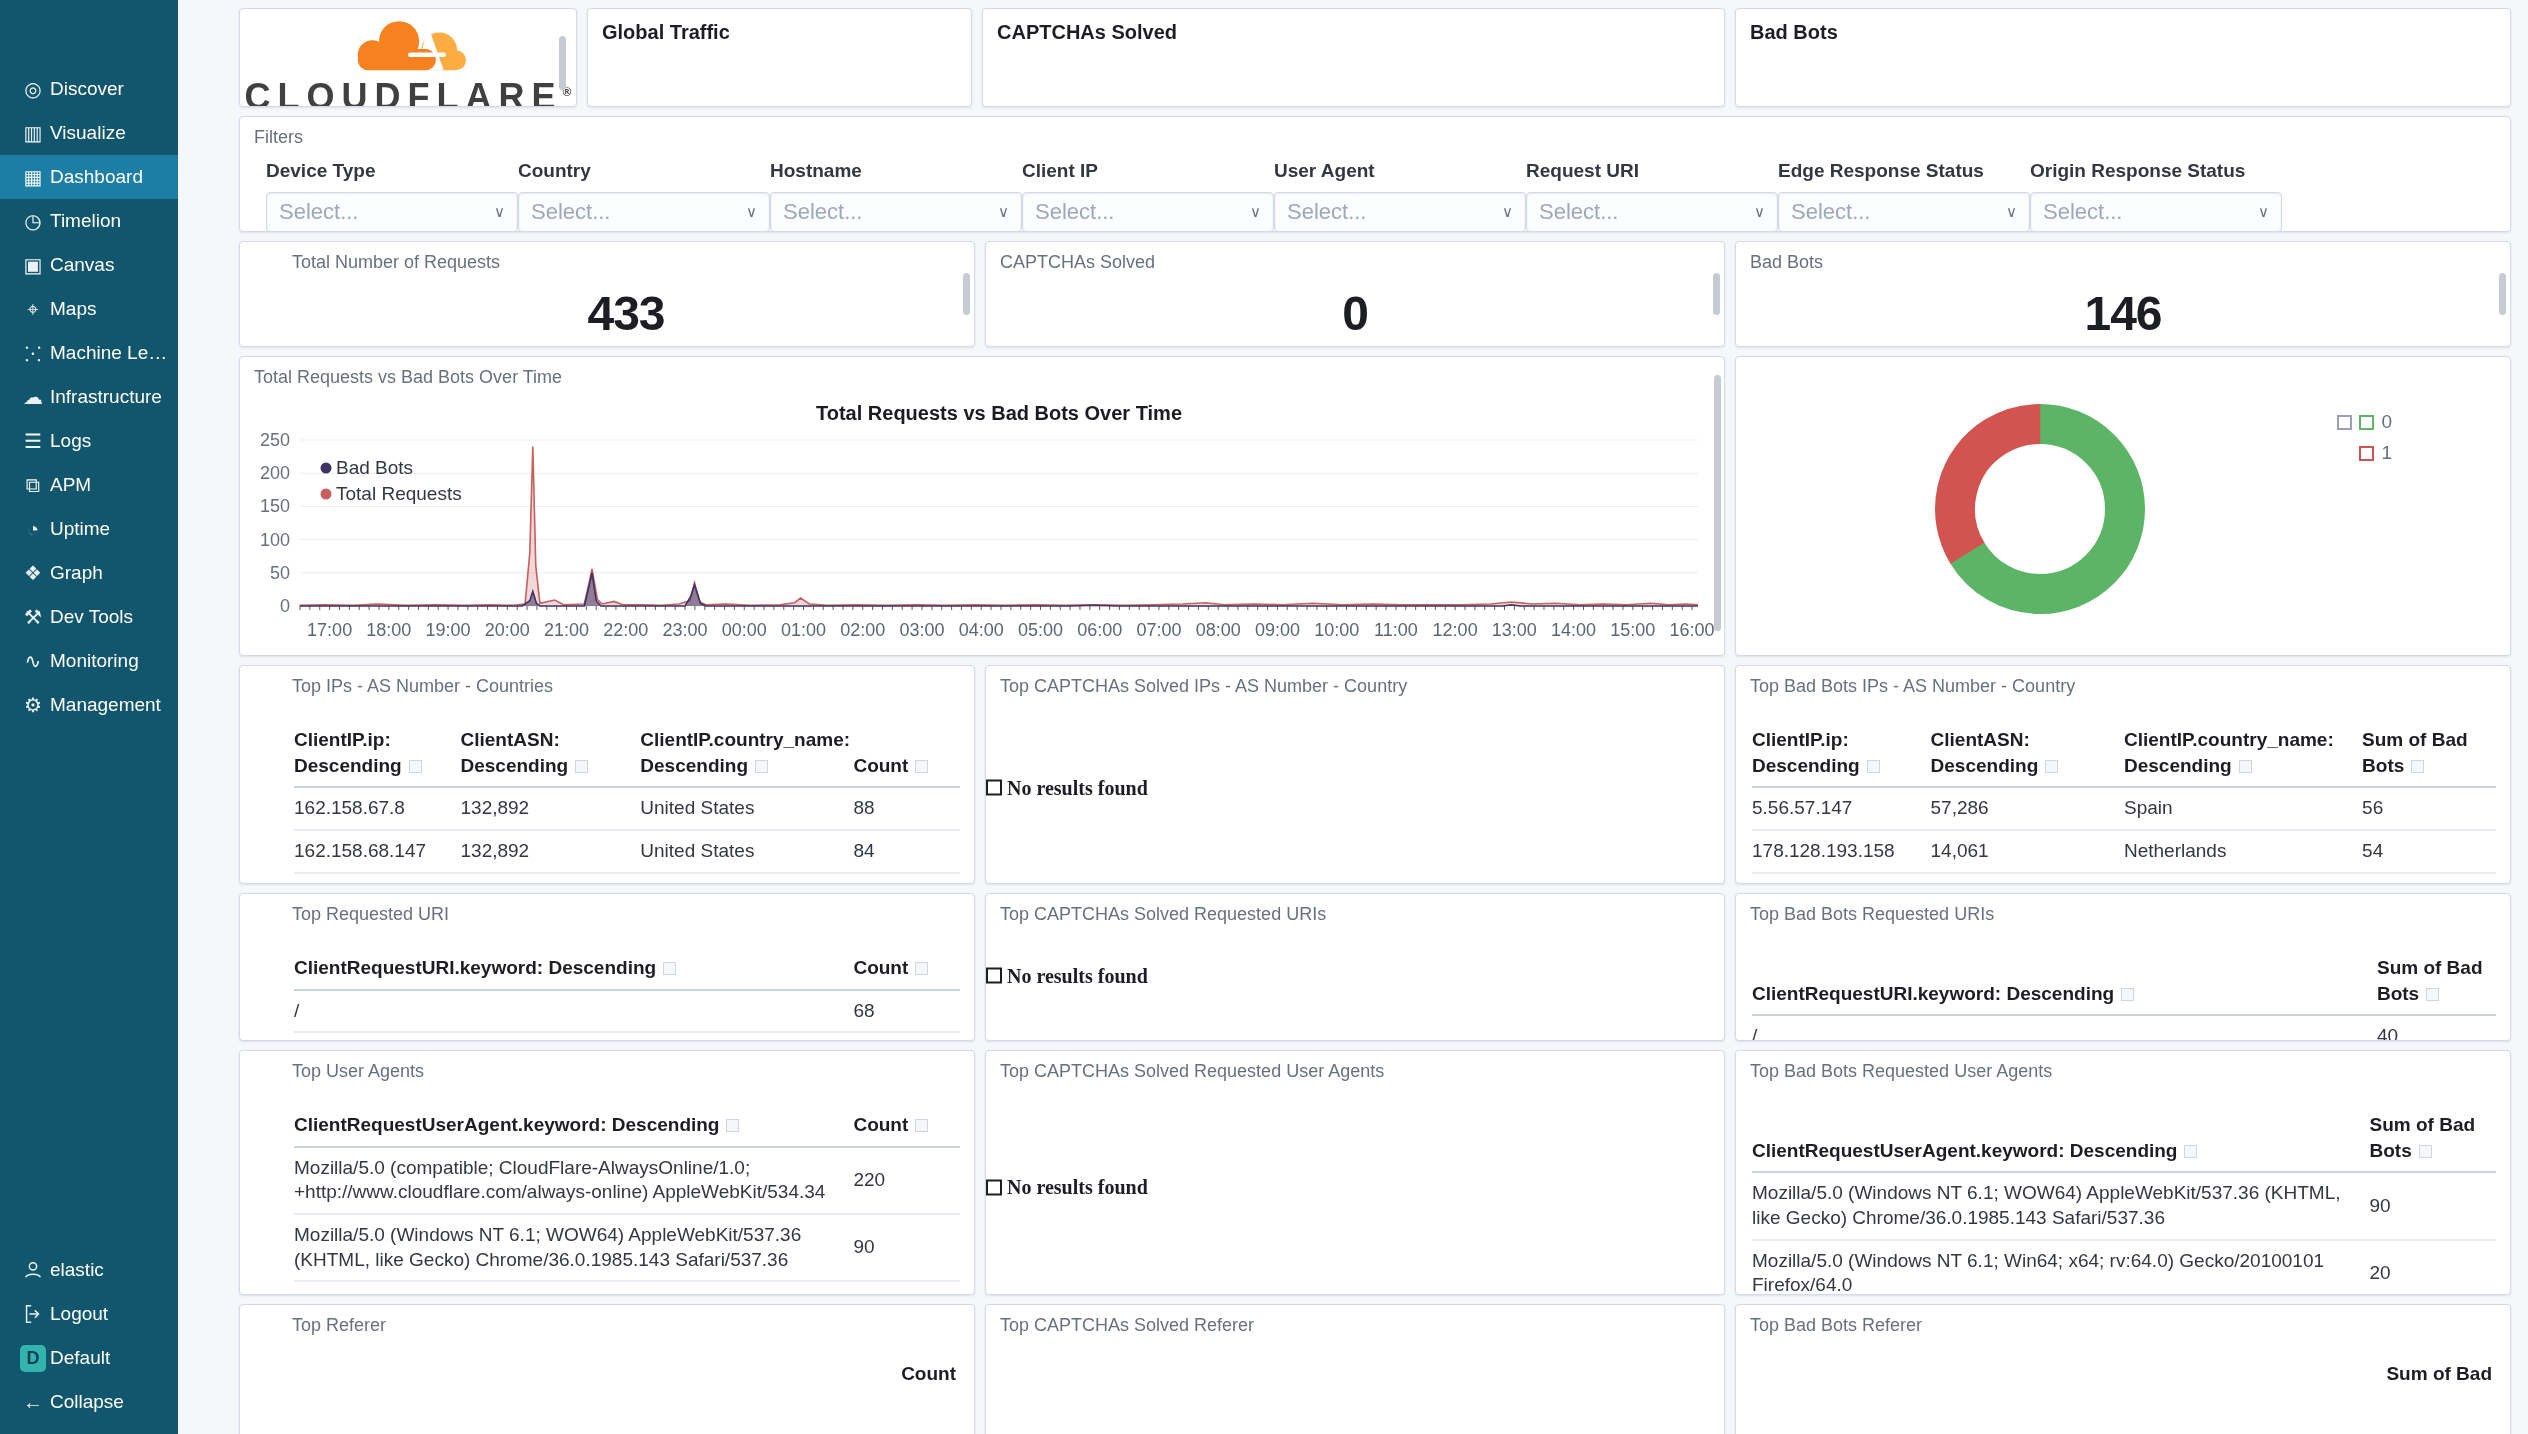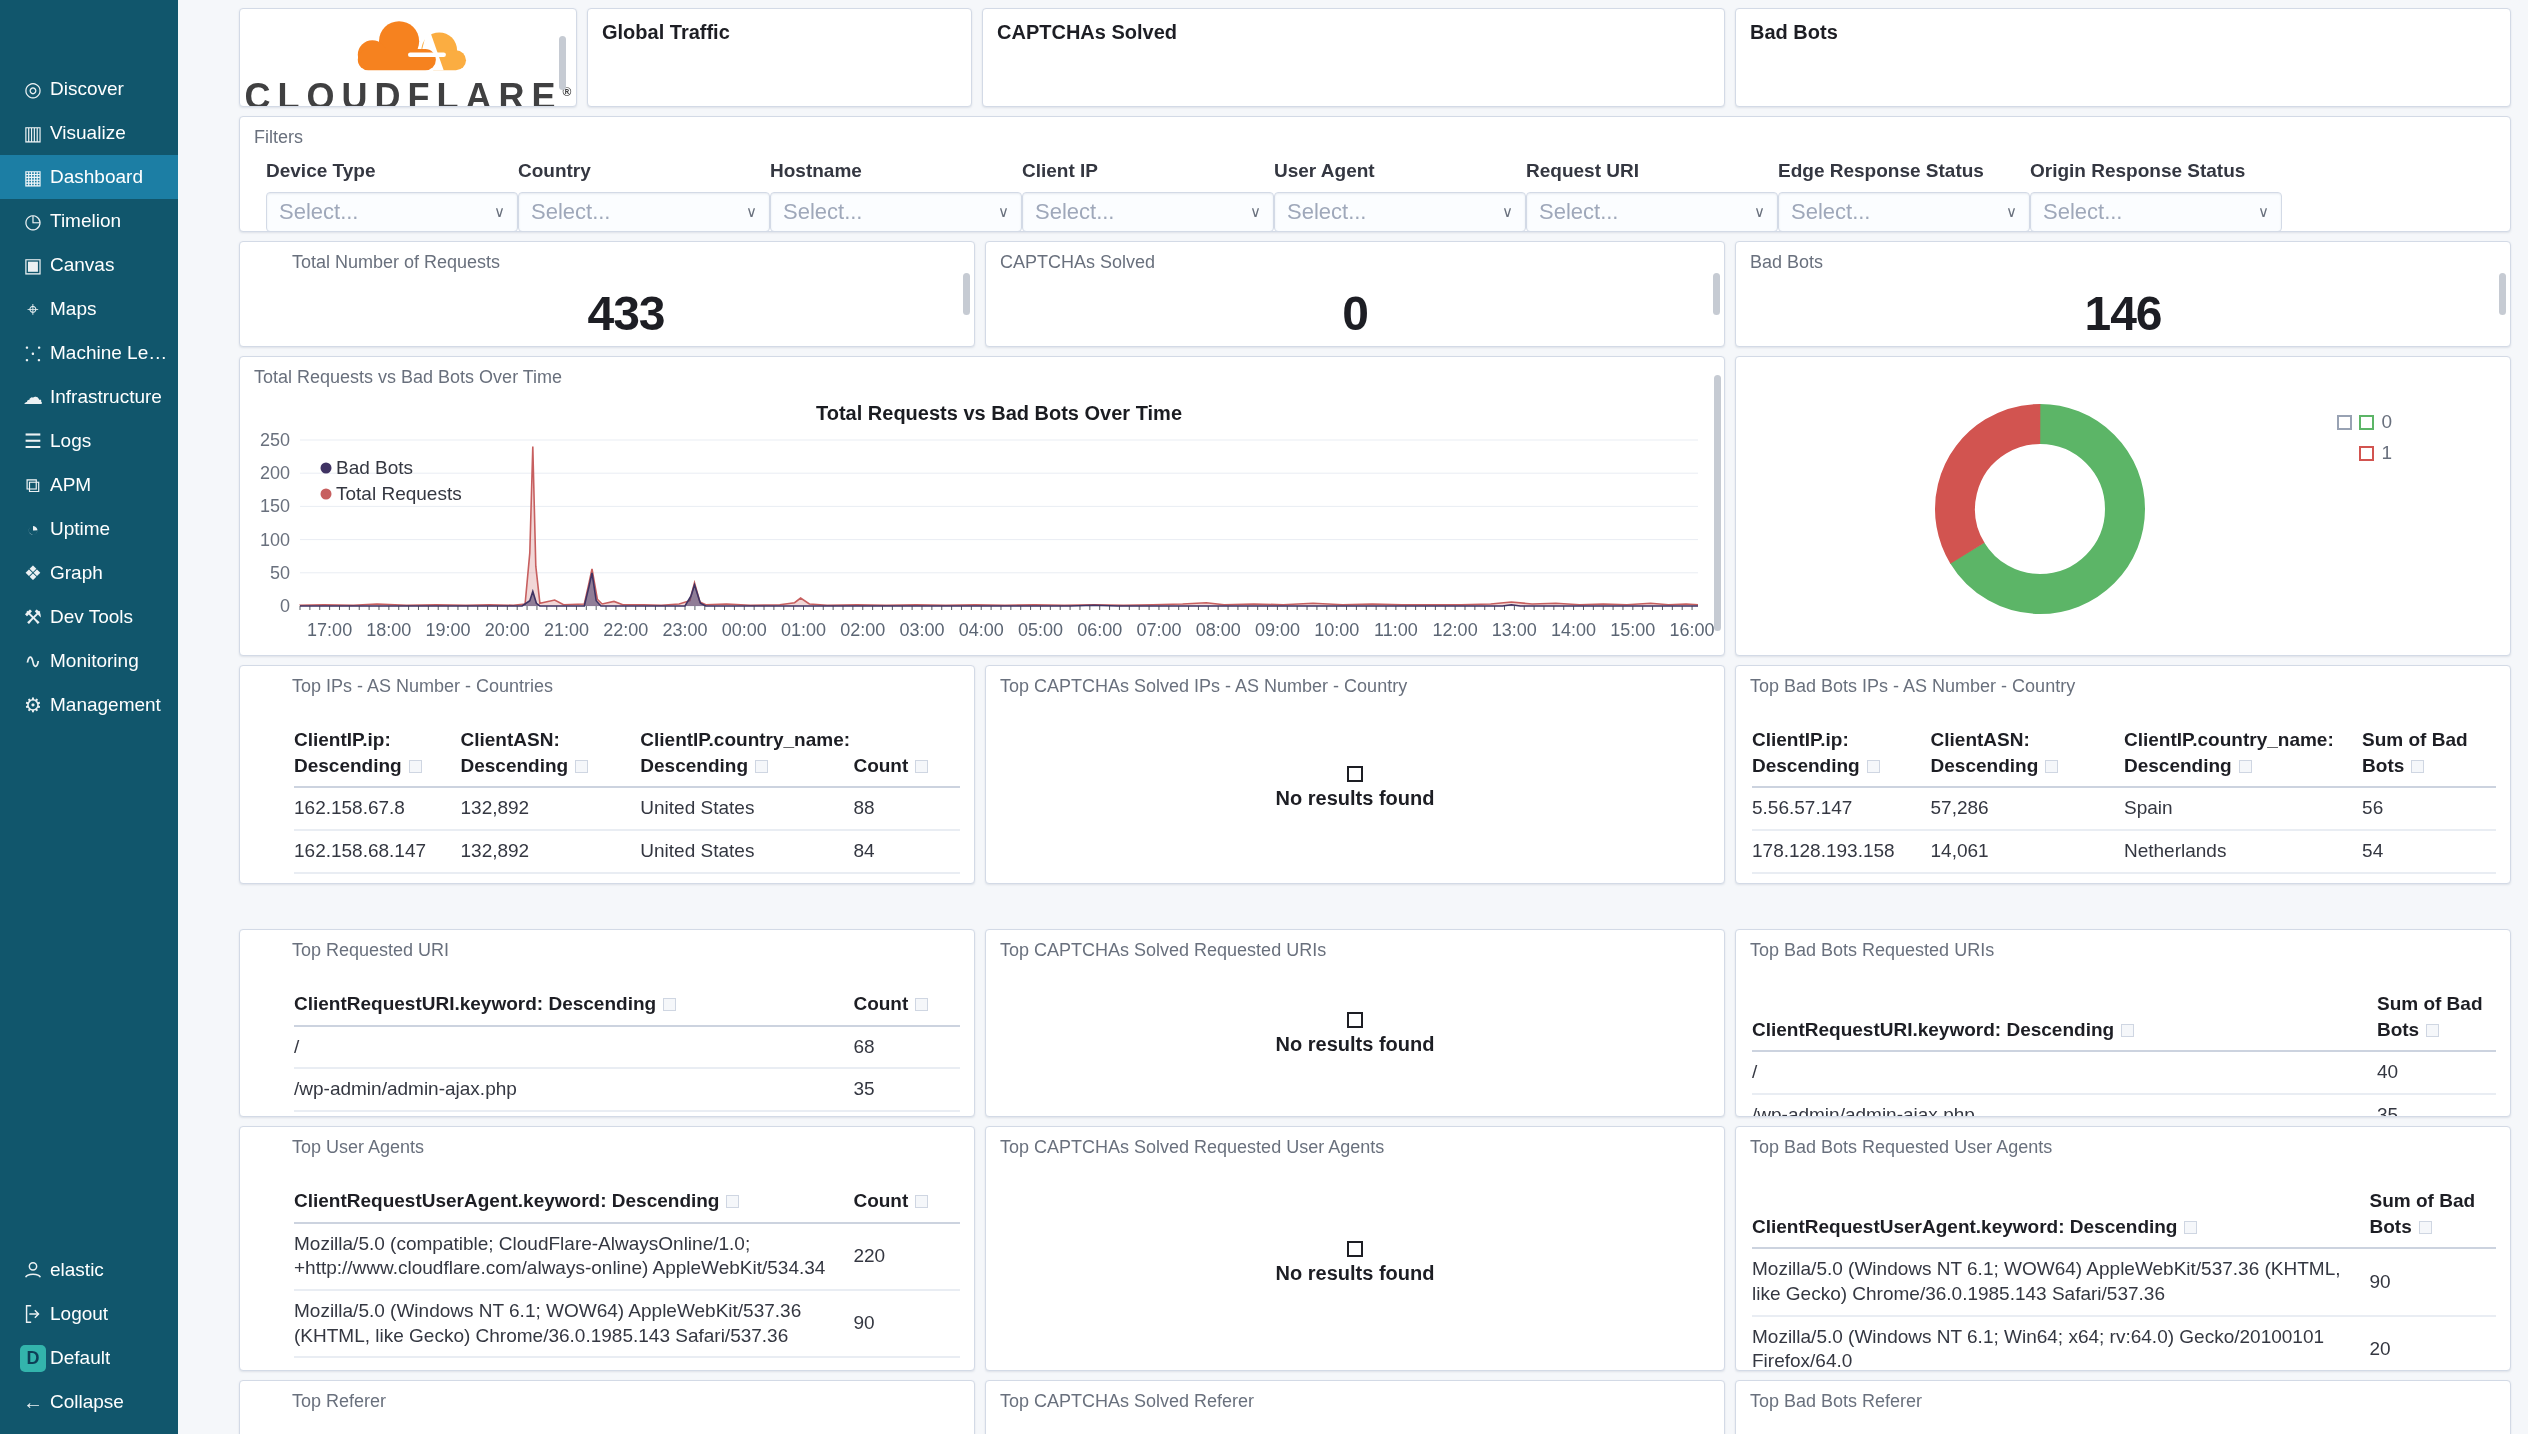--- a/index.html
+++ b/index.html
@@ -53,31 +53,31 @@
 
   
   .chart-panel { width:1486px; height:300px; }
   .donut-panel { width:776px; height:300px; }
   .donut-legend { position:absolute; top:54px; right:118px; text-align:right; }
   .legend-row { display:flex; justify-content:flex-end; align-items:center; gap:7px; margin-bottom:9px; }
   .legend-sq { width:15px; height:15px; border:2px solid; background:#fff; display:inline-block; }
   .legend-txt { font-size:19px; color:#69707d; }
 
   
-  .row-t1 .panel { height:219px; } .row-t2 .panel { height:188px;margin-top:36px; }
+  .row-t1 .panel { height:219px; } .row-t2 .panel { height:148px; }
   .row-t3 .panel { height:245px; } .row-t4 .panel { height:260px; }
   table.kbn { width:calc(100% - 30px); margin:26px 14px 0 16px; border-collapse:collapse; table-layout:fixed; }
   table.kbn th { text-align:left; vertical-align:bottom; font-size:19px; font-weight:bold; color:#1d1e24;
                  padding:4px 10px 8px 0; border-bottom:2px solid #ccd3df; line-height:1.35; cursor:pointer; }
   table.kbn td { font-size:19px; color:#343741; padding:8px 10px 8px 0; border-bottom:2px solid #e9edf3;
                  line-height:1.3; word-wrap:break-word; }
   .sort-sq { display:inline-block; width:13px; height:13px; border:1px solid #cfd6e2; background:#f5f7fa;
              margin-left:7px; transform:translateY(1px); }
   .noresults { position:absolute; left:0; right:0; top:56%; transform:translateY(-50%);
-               display:flex; flex-direction:column; align-items:center; gap:5px; }
+               display:flex; align-items:center; gap:5px;font-family:Liberation Serif, serif; }
   .noresults .nr-sq { width:16px; height:16px; border:2px solid #1d1e24; }
   .noresults .nr-txt { font-size:20px; font-weight:bold; color:#1d1e24; }
   .partial-header { position:absolute; top:58px; right:18px; font-size:19px; font-weight:bold; color:#1d1e24; }
 </style>
 </head>
 <body>
 
 <div class="sidebar">
   <div class="nav-list" id="nav-main">
       <div class="nav-item">

